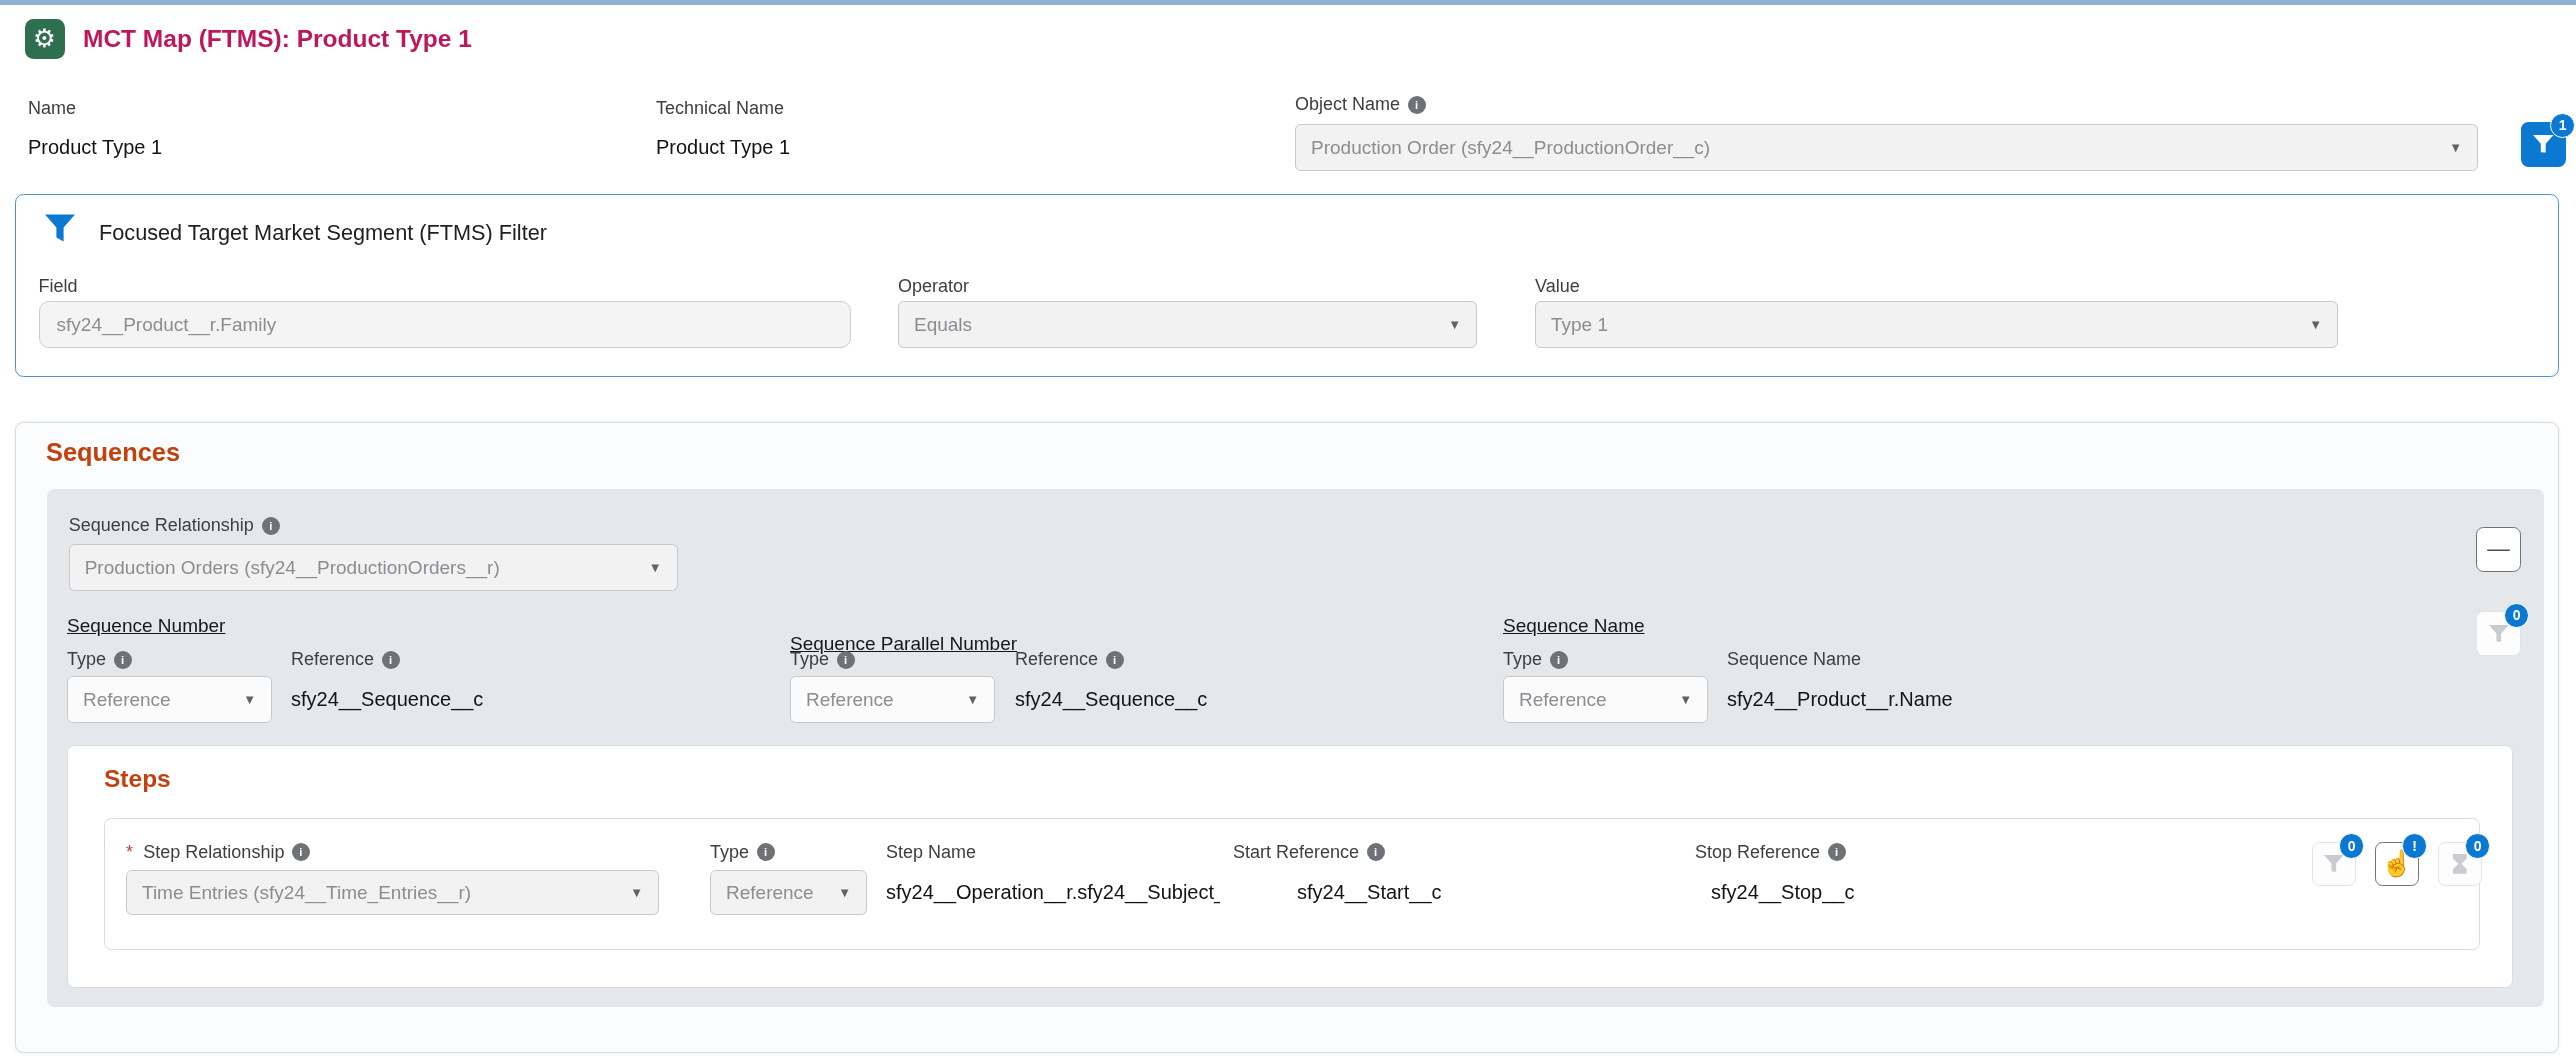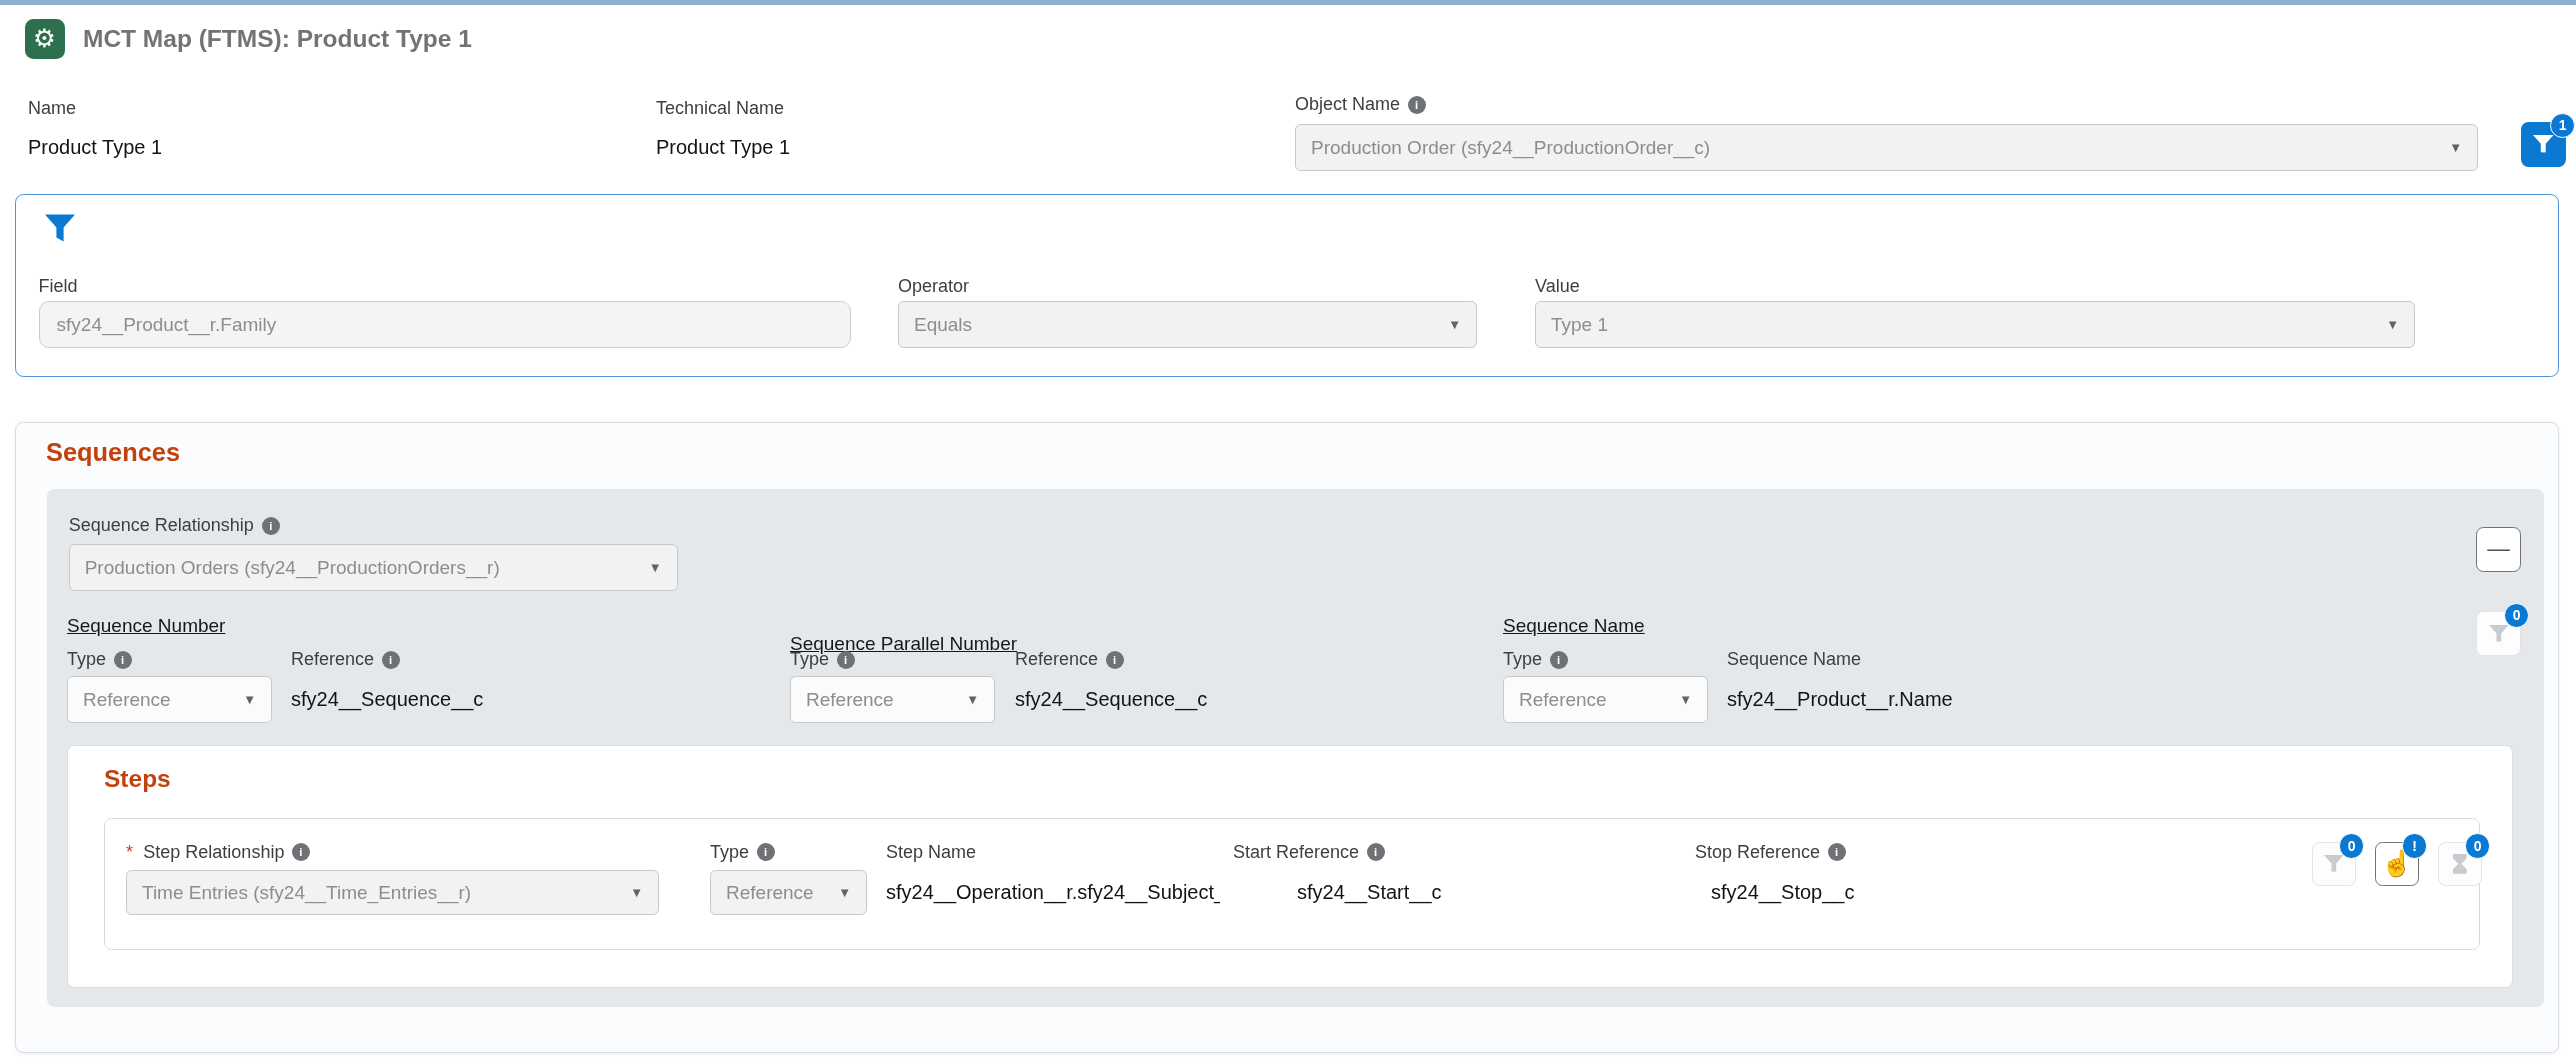--- a/index.html
+++ b/index.html
@@ -6,21 +6,21 @@
   html,body { background:#ffffff; }
   body { font-family:"Liberation Sans", sans-serif; }
   .page { position:relative; width:2576px; height:1065px; background:#fff; overflow:hidden; }
 
   .topline { position:absolute; left:0; top:0; width:2576px; height:4.7px; background:#8fb0d1; }
 
   
   .app-icon { position:absolute; left:24.5px; top:19px; width:40px; height:40px; border-radius:8.5px;
               background:#2e6f50; display:flex; align-items:center; justify-content:center; }
   .app-icon span { color:#fff; font-size:25.4px; line-height:1; }
-  .page-title { position:absolute; left:83px; top:25.4px; font-size:24.5px; font-weight:bold; color:#737373; }
+  .page-title { position:absolute; left:83px; top:25.4px; font-size:24.5px; font-weight:bold; color:#be185d; }
 
   
   .lbl { font-size:18px; color:#3e3e3c; display:flex; align-items:center; gap:7.5px; }
   .val { font-size:20px; color:#131317; }
   .pos { position:absolute; }
 
   .info { display:inline-flex; width:18px; height:18px; border-radius:50%; background:#6e7control; background:#6e7276;
           color:#fff; font-size:11.3px; font-weight:bold; align-items:center; justify-content:center; font-style:normal; }
 
   
@@ -100,34 +100,35 @@
     <svg viewBox="0 0 24 24">
         <path d="M2 3h20l-7.6 8.6V20l-4.8-.1v-8.3L2 3z"></path>
       </svg>
     <span class="badge">1</span>
   </div>
 
   <div class="ftms">
     <svg class="funnel" viewBox="0 0 24 24">
         <path d="M2 3h20l-7.6 8.6V21l-4.8-2.6v-6.8L2 3z"></path>
       </svg>
+    <div class="ftitle">Focused Target Market Segment (FTMS) Filter</div>
 
     <div class="pos lbl" style="left:22.6px; top:81px;">Field</div>
     <div class="pos inputbox" style="left:22.6px; top:106px; width:812px; height:47px;">
       <span>sfy24__Product__r.Family</span>
     </div>
 
     <div class="pos lbl" style="left:882px; top:81px;">Operator</div>
     <div class="pos dd" style="left:882px; top:106px; width:579px; height:47px;">
       <span>Equals</span>
       <span class="arrow">▼</span>
     </div>
 
     <div class="pos lbl" style="left:1519px; top:81px;">Value</div>
-    <div class="pos dd" style="left:1519px; top:106px; width:880px; height:47px;">
+    <div class="pos dd" style="left:1519px; top:106px; width:803px; height:47px;">
       <span>Type 1</span>
       <span class="arrow">▼</span>
     </div>
   </div>
 
   <div class="seq-card">
     <div class="pos h2" style="left:30px; top:15px;">Sequences</div>
 
     <div class="seq-panel">
 

